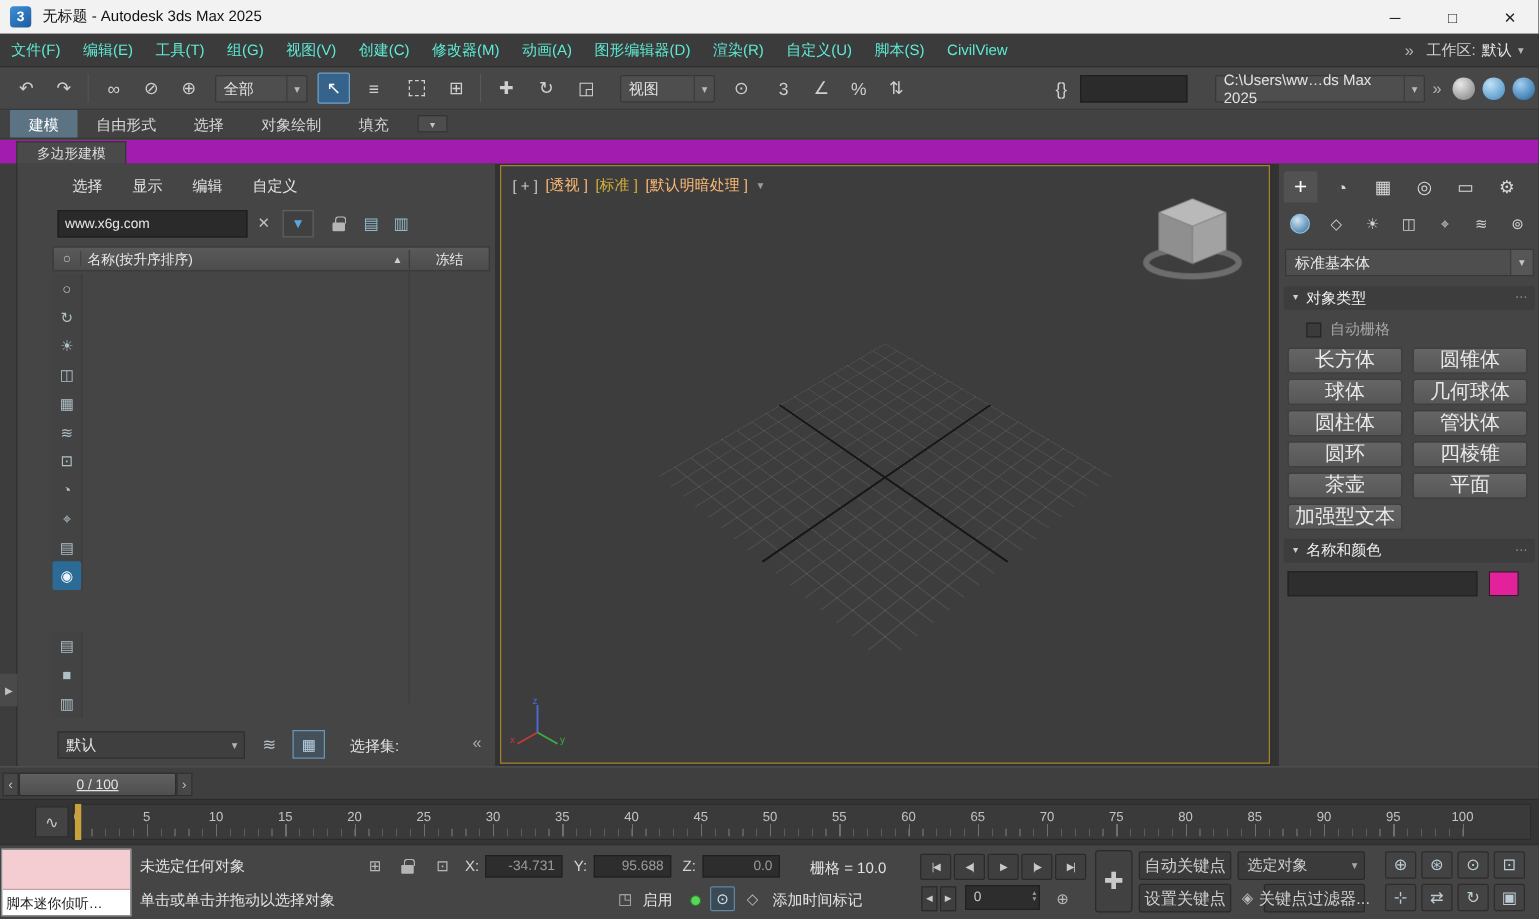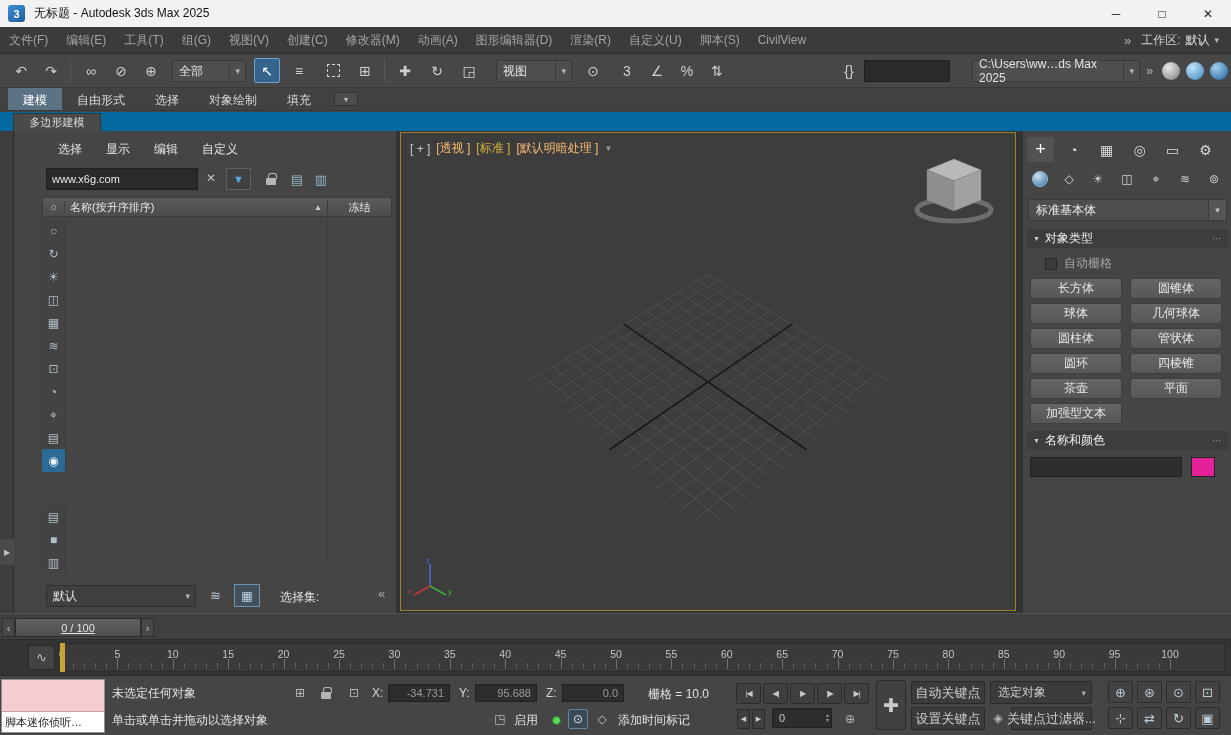--- a/index.html
+++ b/index.html
@@ -8,21 +8,21 @@
 
 
 .titlebar{position:absolute;left:0;top:0;width:100%;height:27px;background:#f2f2f2;display:flex;align-items:center;}
 .app-icon{width:17px;height:17px;margin-left:8px;border-radius:3px;background:linear-gradient(145deg,#3f8fd6,#1c5c9e);color:#fff;font-size:11px;font-weight:bold;display:flex;align-items:center;justify-content:center;}
 .title-text{margin-left:9px;font-size:12px;color:#111;}
 .win-btns{margin-left:auto;display:flex;height:100%;}
 .win-btn{width:46px;height:100%;display:flex;align-items:center;justify-content:center;font-size:12px;color:#222;}
 
 
 .menubar{position:absolute;left:0;top:27px;width:100%;height:27px;background:#3b3b3b;display:flex;align-items:center;border-bottom:1px solid #2e2e2e;}
-.menu-item{padding:0 9px;font-size:12px;color:#a3a3a3;line-height:27px;white-space:nowrap;text-align:right;}
+.menu-item{padding:0 9px;font-size:12px;color:#5eead4;line-height:27px;white-space:nowrap;text-align:right;}
 .menu-spacer{flex:1;}
 .menu-overflow{color:#b5b5b5;padding:0 10px;font-size:13px;}
 .workspace-label{font-size:12px;color:#cfcfcf;}
 .workspace-value{font-size:12px;color:#e8e8e8;padding:0 5px;}
 .ws-arrow{font-size:9px;color:#b5b5b5;margin-right:12px;}
 
 
 .toolbar{position:absolute;left:0;top:54px;width:100%;height:34px;background:#474747;border-bottom:1px solid #383838;}
 .tb-btn{position:absolute;top:4px;width:26px;height:25px;display:flex;align-items:center;justify-content:center;font-size:14px;color:#cfcfcf;border-radius:2px;}
 .tb-btn.active{background:#35638c;border:1px solid #6fa3cc;color:#fff;}
@@ -35,21 +35,21 @@
 .render-icon.rs{background:radial-gradient(circle at 35% 30%,#e8e8e8,#7a7a7a);}
 .render-icon.rf{background:radial-gradient(circle at 35% 30%,#bfe2f7,#3e85c0);}
 .render-icon.rp{background:radial-gradient(circle at 35% 30%,#9fd0f0,#1f5f9a);}
 .tb-overflow{position:absolute;top:9px;color:#b5b5b5;font-size:13px;}
 
 
 .ribbontabs{position:absolute;left:0;top:88px;width:100%;height:23px;background:#424242;display:flex;align-items:stretch;padding-left:8px;border-bottom:1px solid #383838;}
 .rtab{padding:4px 15px 0 15px;font-size:12px;color:#d8d8d8;}
 .rtab.active{background:#5c7384;color:#fff;}
 .rtab-dd{margin:4px 0 4px 8px;width:24px;background:#4d4d4d;border:1px solid #333;color:#c5c5c5;font-size:8px;display:flex;align-items:center;justify-content:center;}
-.ribbonsub{position:absolute;left:0;top:112px;width:100%;height:19px;background:#0369a1;}
+.ribbonsub{position:absolute;left:0;top:112px;width:100%;height:19px;background:#a21caf;}
 .rsub-tab{position:absolute;left:13px;top:1px;width:88px;height:18px;background:#4a4a4a;border:1px solid #343434;border-bottom:none;color:#dedede;font-size:11px;display:flex;align-items:center;justify-content:center;}
 
 
 .workspace{position:absolute;left:0;top:131px;width:100%;height:482px;background:#323232;}
 .leftstrip{position:absolute;left:0;top:0;width:14px;height:100%;background:#3d3d3d;border-right:1px solid #2e2e2e;}
 .strip-btn{position:absolute;left:0;top:408px;width:14px;height:26px;background:#4a4a4a;color:#c0c0c0;font-size:8px;display:flex;align-items:center;justify-content:center;}
 
 
 .explorer{position:absolute;left:14px;top:0;width:382px;height:482px;background:#454545;}
 .exp-menus{position:absolute;left:44px;top:10px;display:flex;gap:24px;font-size:12px;color:#e3e3e3;}
@@ -101,21 +101,21 @@
 .cp-category{position:absolute;left:5px;top:68px;width:199px;height:22px;background:#4e4e4e;border:1px solid #383838;display:flex;align-items:center;font-size:12px;color:#ebebeb;padding-left:7px;}
 .cp-category .dd-arrow{margin-left:auto;width:18px;height:100%;display:flex;align-items:center;justify-content:center;color:#c5c5c5;font-size:9px;border-left:1px solid #3d3d3d;background:#565656;}
 .cp-rollout{position:absolute;left:4px;width:201px;height:19px;background:#3d3d3d;border-radius:2px;display:flex;align-items:center;font-size:12px;color:#f0f0f0;padding-left:6px;gap:5px;}
 .cp-rollout .arr{font-size:7px;color:#cfcfcf;}
 .cp-rollout .grip{margin-left:auto;margin-right:6px;color:#8a8a8a;font-size:10px;}
 .cp-rollout.r1{top:98px;}
 .cp-rollout.r2{top:300px;}
 .cp-autogrid{position:absolute;left:22px;top:124px;display:flex;align-items:center;gap:7px;font-size:12px;color:#a6a6a6;}
 .cp-checkbox{width:12px;height:12px;background:#3b3b3b;border:1px solid #262626;}
 .cp-btns{position:absolute;left:7px;top:147px;width:196px;display:grid;grid-template-columns:92px 92px;gap:4px 8px;}
-.cp-btn{height:21px;background:linear-gradient(#656565,#575757);border:1px solid #3e3e3e;border-radius:3px;display:flex;align-items:center;justify-content:center;font-size:12px;color:#e9e9e9;white-space:nowrap;}
+.cp-btn{height:21px;background:linear-gradient(#656565,#575757);border:1px solid #3e3e3e;border-radius:3px;display:flex;align-items:center;justify-content:center;font-size:16px;color:#e9e9e9;white-space:nowrap;}
 .cp-btn.wide{grid-column:1;}
 .cp-name-input{position:absolute;left:7px;top:326px;width:152px;height:20px;background:#2e2e2e;border:1px solid #222;color:#ddd;font-size:11px;padding:0 4px;}
 .cp-swatch{position:absolute;left:168px;top:326px;width:24px;height:20px;border:1px solid #222;}
 
 
 .timeslider{position:absolute;left:0;top:613px;width:100%;height:27px;background:#3f3f3f;border-top:1px solid #535353;border-bottom:1px solid #2c2c2c;}
 .ts-arrow{position:absolute;top:4px;width:13px;height:19px;display:flex;align-items:center;justify-content:center;color:#c0c0c0;font-size:11px;background:#474747;border:1px solid #2f2f2f;}
 .ts-handle{position:absolute;left:15px;top:4px;width:126px;height:19px;background:linear-gradient(#606060,#4f4f4f);border:1px solid #2d2d2d;border-radius:2px;display:flex;align-items:center;justify-content:center;font-size:11px;color:#e3e3e3;text-decoration:underline;}
 
 

